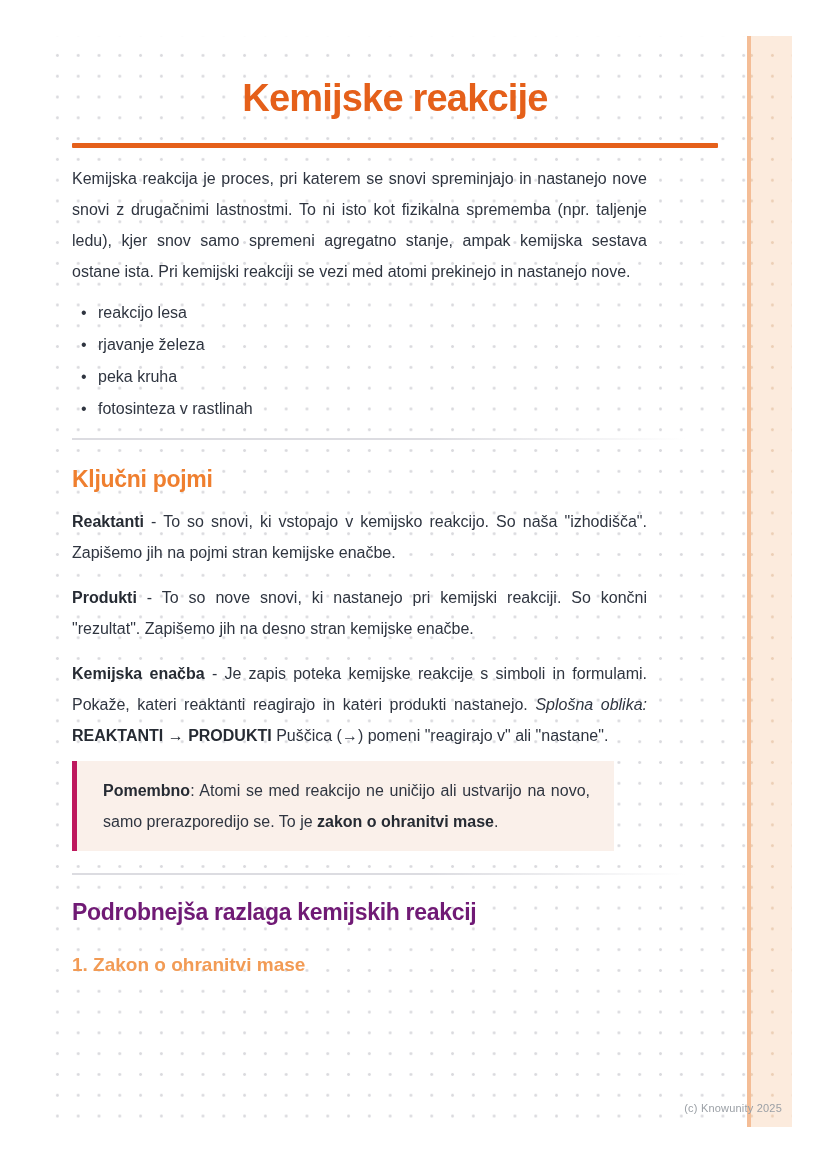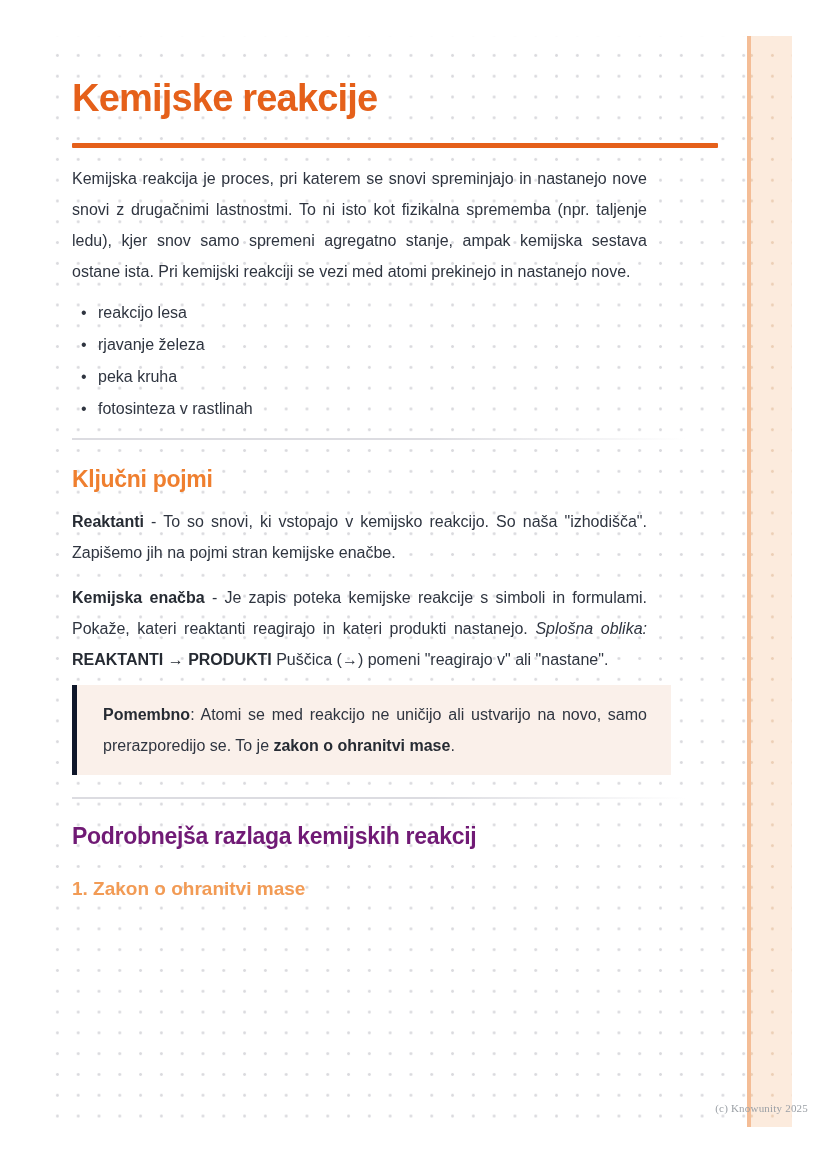--- a/index.html
+++ b/index.html
@@ -44,20 +44,21 @@
     z-index: 2;
   }
 
   h1.doc-title {
     margin: 0;
     font-size: 38px;
     line-height: 40px;
     font-weight: 700;
     letter-spacing: -0.8px;
     color: #e5601a;
+    text-align: center;
   }
 
   .title-rule {
     margin-top: 25px;
     height: 5px;
     width: 100%;
     background: #e5601a;
     border-radius: 1px;
   }
 
@@ -118,41 +119,40 @@
   .divider {
     margin-top: 14px;
     height: 2px;
     width: 100%;
     background: linear-gradient(to right, #dcdce1 55%, rgba(220,220,225,0) 95%);
   }
   .divider-2 { margin-top: 22px; }
 
   .callout {
     margin-top: 10px;
-    width: 599px;
+    width: 542px;
     background: #faf0ea;
-    border-left: 5px solid #0f172a;
+    border-left: 5px solid #be185d;
     padding: 14px 24px 14px 26px;
   }
   .callout p {
     margin: 0;
     width: auto;
     text-align: justify;
   }
   .callout p strong { color: #262b33; }
 
   .footer {
     position: absolute;
     top: 1102px;
-    right: 20px;
+    right: 46px;
     font-size: 11px;
     letter-spacing: 0.2px;
     color: #9ba0a6;
     z-index: 3;
-    font-family: Liberation Serif, serif;
   }
 </style>
 </head>
 <body>
 
 <div class="dot-grid"></div>
 <div class="accent-strip"></div>
 
 <main class="content">
 
@@ -169,20 +169,21 @@
     </ul>
   </section>
 
   <div class="divider"></div>
 
   <section>
     <h2 class="sec sec-2">Ključni pojmi</h2>
 
     <p class="body justify mt-term"><strong>Reaktanti</strong><span> - To so snovi, ki vstopajo v kemijsko reakcijo. So naša "izhodišča". Zapišemo jih na pojmi stran kemijske enačbe.</span></p>
 
+    <p class="body justify mt-term"><strong>Produkti</strong><span> - To so nove snovi, ki nastanejo pri kemijski reakciji. So končni "rezultat". Zapišemo jih na desno stran kemijske enačbe.</span></p>
 
     <p class="body justify mt-term"><strong>Kemijska enačba</strong><span> - Je zapis poteka kemijske reakcije s simboli in formulami. Pokaže, kateri reaktanti reagirajo in kateri produkti nastanejo. </span><em>Splošna oblika:</em><strong> REAKTANTI → PRODUKTI</strong><span> Puščica (→) pomeni "reagirajo v" ali "nastane".</span></p>
 
     <div class="callout">
       <p class="body"><strong>Pomembno</strong><span>: Atomi se med reakcijo ne uničijo ali ustvarijo na novo, samo prerazporedijo se. To je </span><strong>zakon o ohranitvi mase</strong><span>.</span></p>
     </div>
   </section>
 
   <div class="divider divider-2"></div>
 

